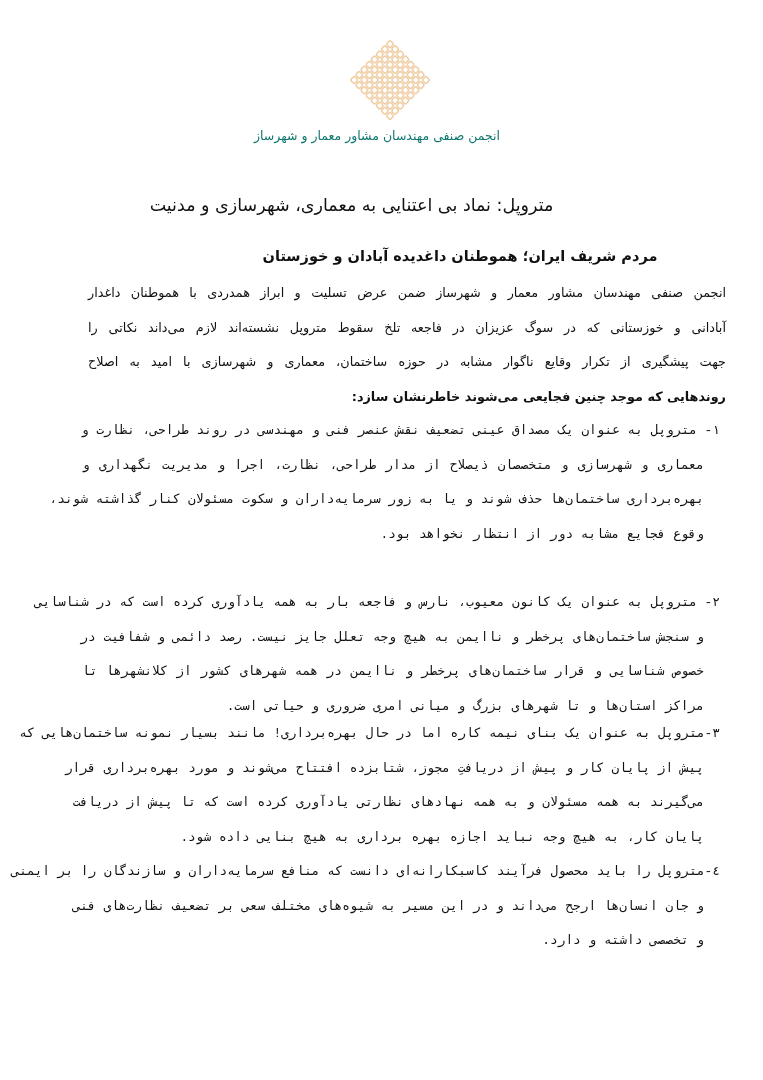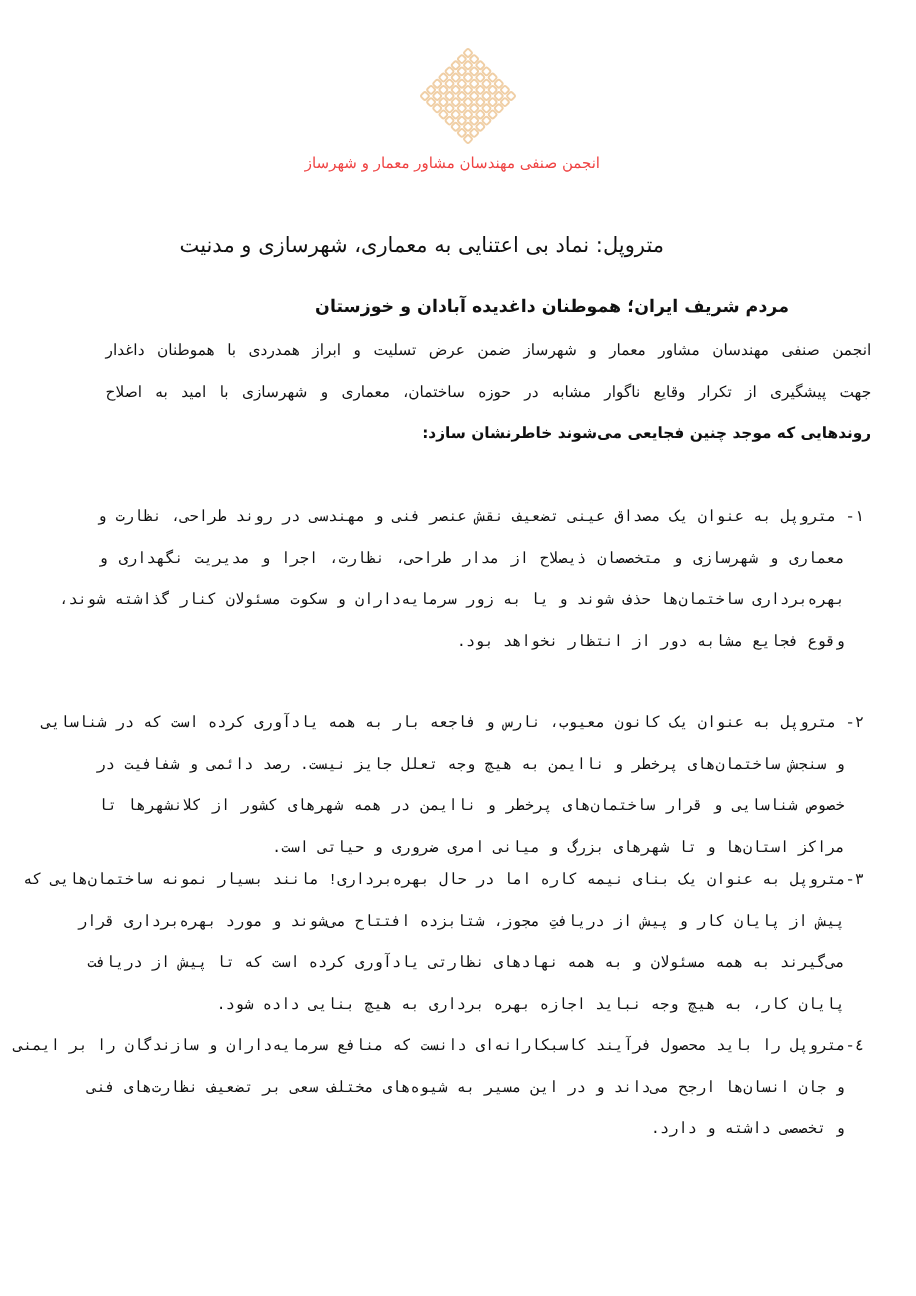--- a/index.html
+++ b/index.html
@@ -1,18 +1,18 @@
 <!DOCTYPE html>
 <html><head>
 <meta charset="utf-8">
 <style>
   html, body { margin: 0; padding: 0; background: #ffffff; }
   body { width: 763px; height: 1080px; position: relative; overflow: hidden; font-family: "DejaVu Sans", sans-serif; color: #111; }
   .logo { position: absolute; left: 348px; top: 38px; width: 84px; height: 84px; }
-  .org-name { position: absolute; left: 270px; top: 128px; width: 230px; text-align: center; direction: rtl; font-size: 12.5px; color: #ef4444; white-space: nowrap; }
+  .org-name { position: absolute; left: 270px; top: 128px; width: 230px; text-align: center; direction: rtl; font-size: 12.5px; color: #0f766e; white-space: nowrap; }
   .title { position: absolute; left: 100px; top: 195px; width: 503px; text-align: center; direction: rtl; font-weight: normal; font-size: 17.5px; white-space: nowrap; }
   .salutation { position: absolute; left: 200px; top: 248px; width: 520px; text-align: center; direction: rtl; font-weight: bold; font-size: 14.5px; white-space: nowrap; }
   .body { position: absolute; left: 88px; width: 638px; direction: rtl; font-size: 12.8px; line-height: 34.5px; text-align: justify; text-align-last: right; }
   .intro { top: 276px; }
   .item { position: absolute; left: 82px; width: 638px; direction: rtl; font-size: 12.8px; line-height: 34.5px; }
   .item .line { display: block; white-space: nowrap; text-align: justify; text-align-last: justify; font-family: Liberation Mono, monospace; }
   .item .line.last { text-align-last: right; }
   .item .line.indent { padding-right: 16px; }
   .intro .line { display: block; white-space: nowrap; text-align: justify; text-align-last: justify; }
   .intro .line.last { text-align-last: right; font-weight: bold; }
@@ -90,20 +90,21 @@
 </svg>
 
 <div class="org-name">انجمن صنفی مهندسان مشاور معمار و شهرساز</div>
 
 <div class="title">متروپل: نماد بی اعتنایی به معماری، شهرسازی و مدنیت</div>
 
 <div class="salutation">مردم شریف ایران؛ هموطنان داغدیده آبادان و خوزستان</div>
 
 <div class="body intro">
   <span class="line">انجمن صنفی مهندسان مشاور معمار و شهرساز ضمن عرض تسلیت و ابراز همدردی با هموطنان داغدار</span>
+  <span class="line">آبادانی و خوزستانی که در سوگ عزیزان در فاجعه تلخ سقوط متروپل نشسته‌اند لازم می‌داند نکاتی را</span>
   <span class="line">جهت پیشگیری از تکرار وقایع ناگوار مشابه در حوزه ساختمان، معماری و شهرسازی با امید به اصلاح</span>
   <span class="line last">روندهایی که موجد چنین فجایعی می‌شوند خاطرنشان سازد:</span>
 </div>
 
 <div class="item" style="top:414px">
   <span class="line">۱- متروپل به عنوان یک مصداق عینی تضعیف نقش عنصر فنی و مهندسی در روند طراحی، نظارت و</span>
   <span class="line indent">معماری و شهرسازی و متخصصان ذیصلاح از مدار طراحی، نظارت، اجرا و مدیریت نگهداری و</span>
   <span class="line indent">بهره‌برداری ساختمان‌ها حذف شوند و یا به زور سرمایه‌داران و سکوت مسئولان کنار گذاشته شوند،</span>
   <span class="line indent last">وقوع فجایع مشابه دور از انتظار نخواهد بود.</span>
 </div>

